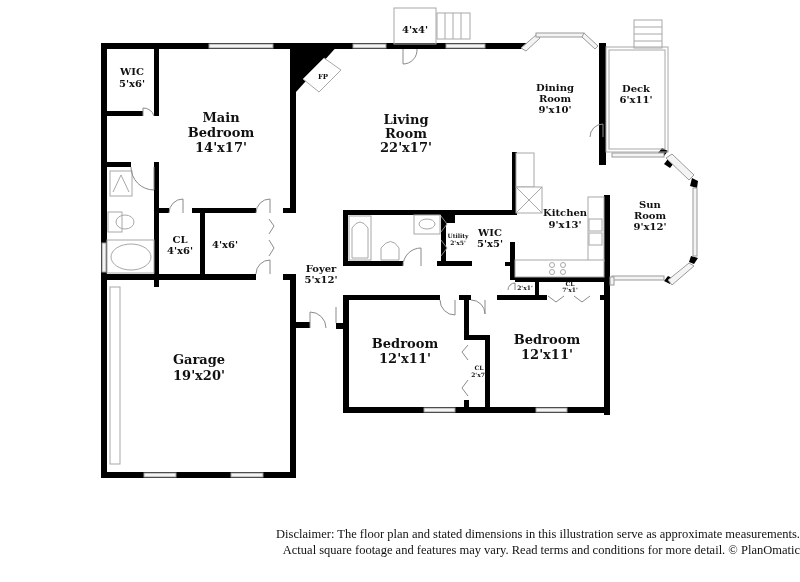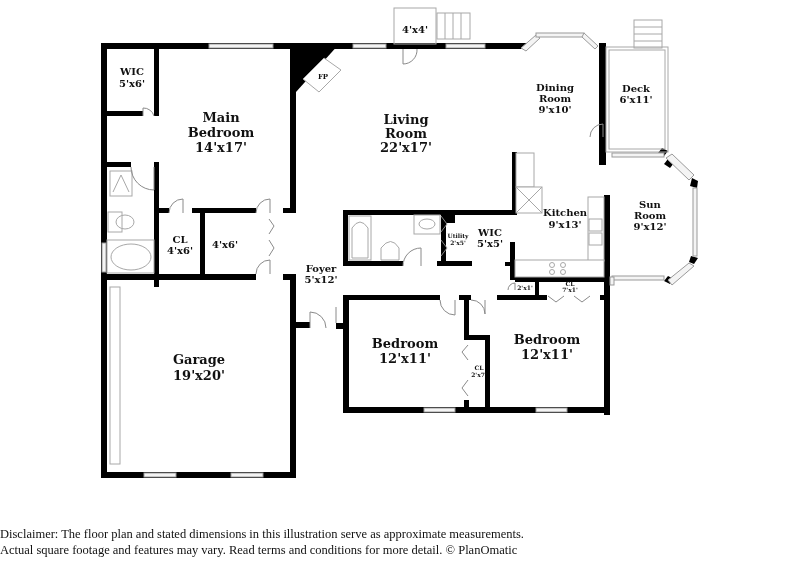--- a/index.html
+++ b/index.html
@@ -7,21 +7,21 @@
   #plan { position: absolute; left: 0; top: 0; width: 800px; height: 582px; }
   .wall { fill: #000; }
   .win { fill: #f4f4f4; stroke: #9a9a9a; stroke-width: 1; }
   .fix { fill: #fff; stroke: #a8a8a8; stroke-width: 1; }
   .thin { fill: none; stroke: #a8a8a8; stroke-width: 1; }
   .door { fill: none; stroke: #8a8a8a; stroke-width: 1; }
   .lbl { font-family: "DejaVu Serif", "Liberation Serif", serif; font-weight: bold; fill: #111; text-anchor: middle; }
   .big { font-size: 13px; }
   .mid { font-size: 10px; }
   .sm { font-size: 6px; }
-  .disclaimer { position: absolute; left: 0; width: 800px; text-align: left; font-family: "Liberation Serif", "DejaVu Serif", serif; font-size: 12.5px; color: #111; line-height: 16px; }
+  .disclaimer { position: absolute; left: 0; width: 800px; text-align: right; font-family: "Liberation Serif", "DejaVu Serif", serif; font-size: 12.5px; color: #111; line-height: 16px; }
 </style>
 </head>
 <body>
 
 <svg id="plan" viewBox="0 0 800 582" xmlns="http://www.w3.org/2000/svg">
 
   <g>
 
     <rect class="wall" x="101" y="43" width="205" height="6"></rect>
 

